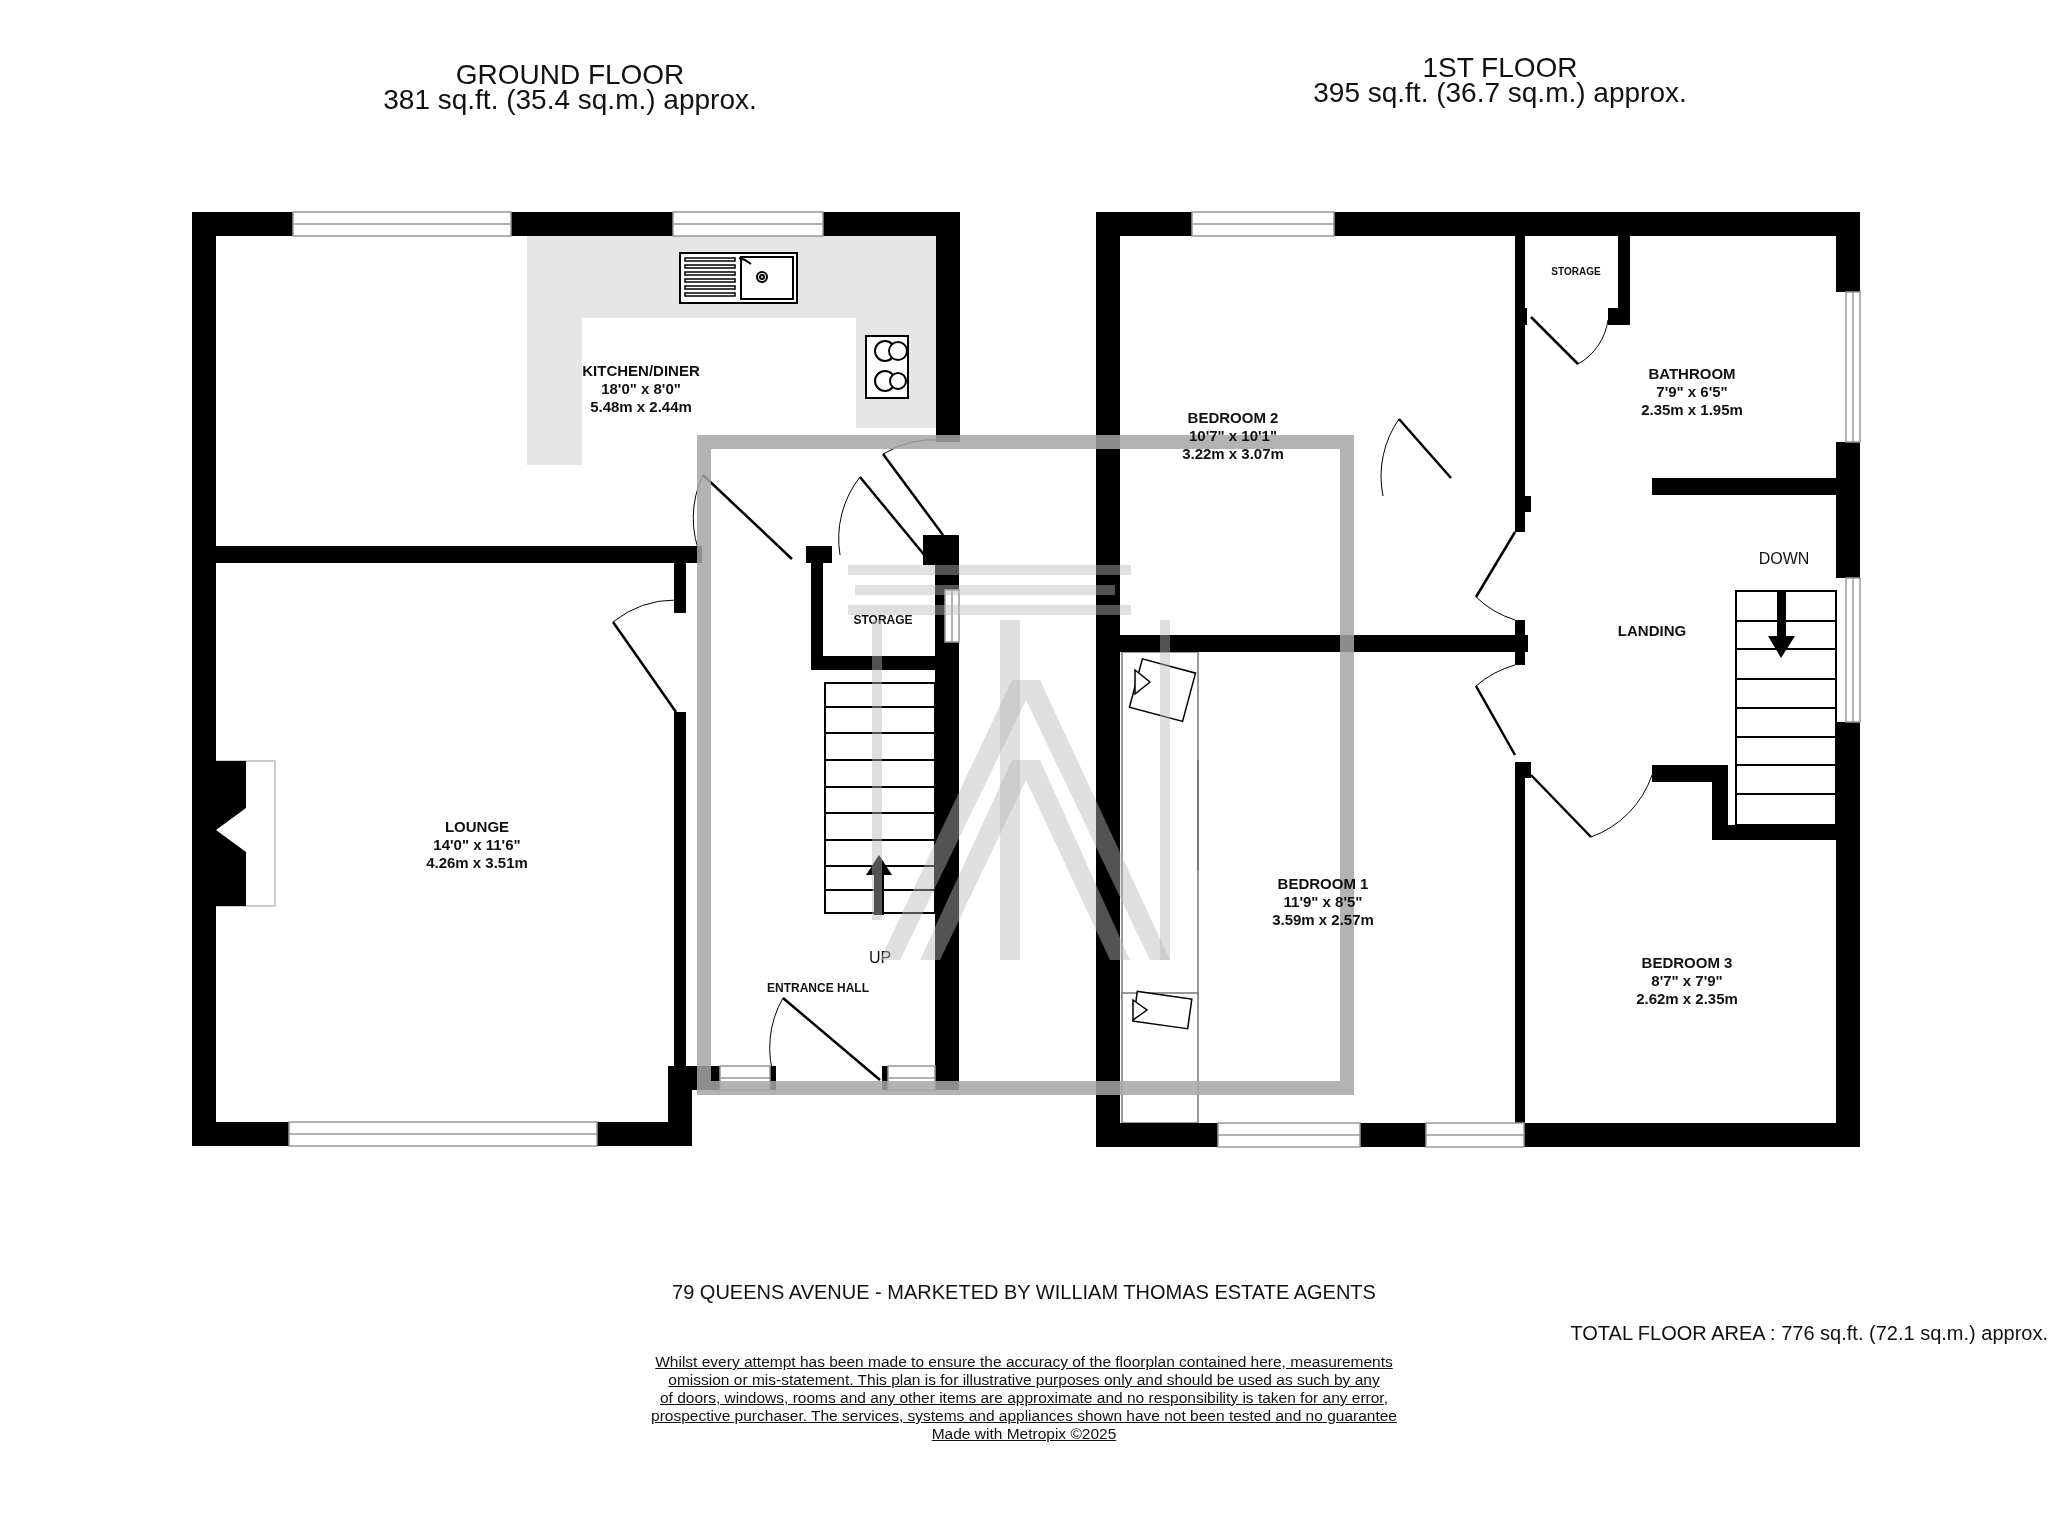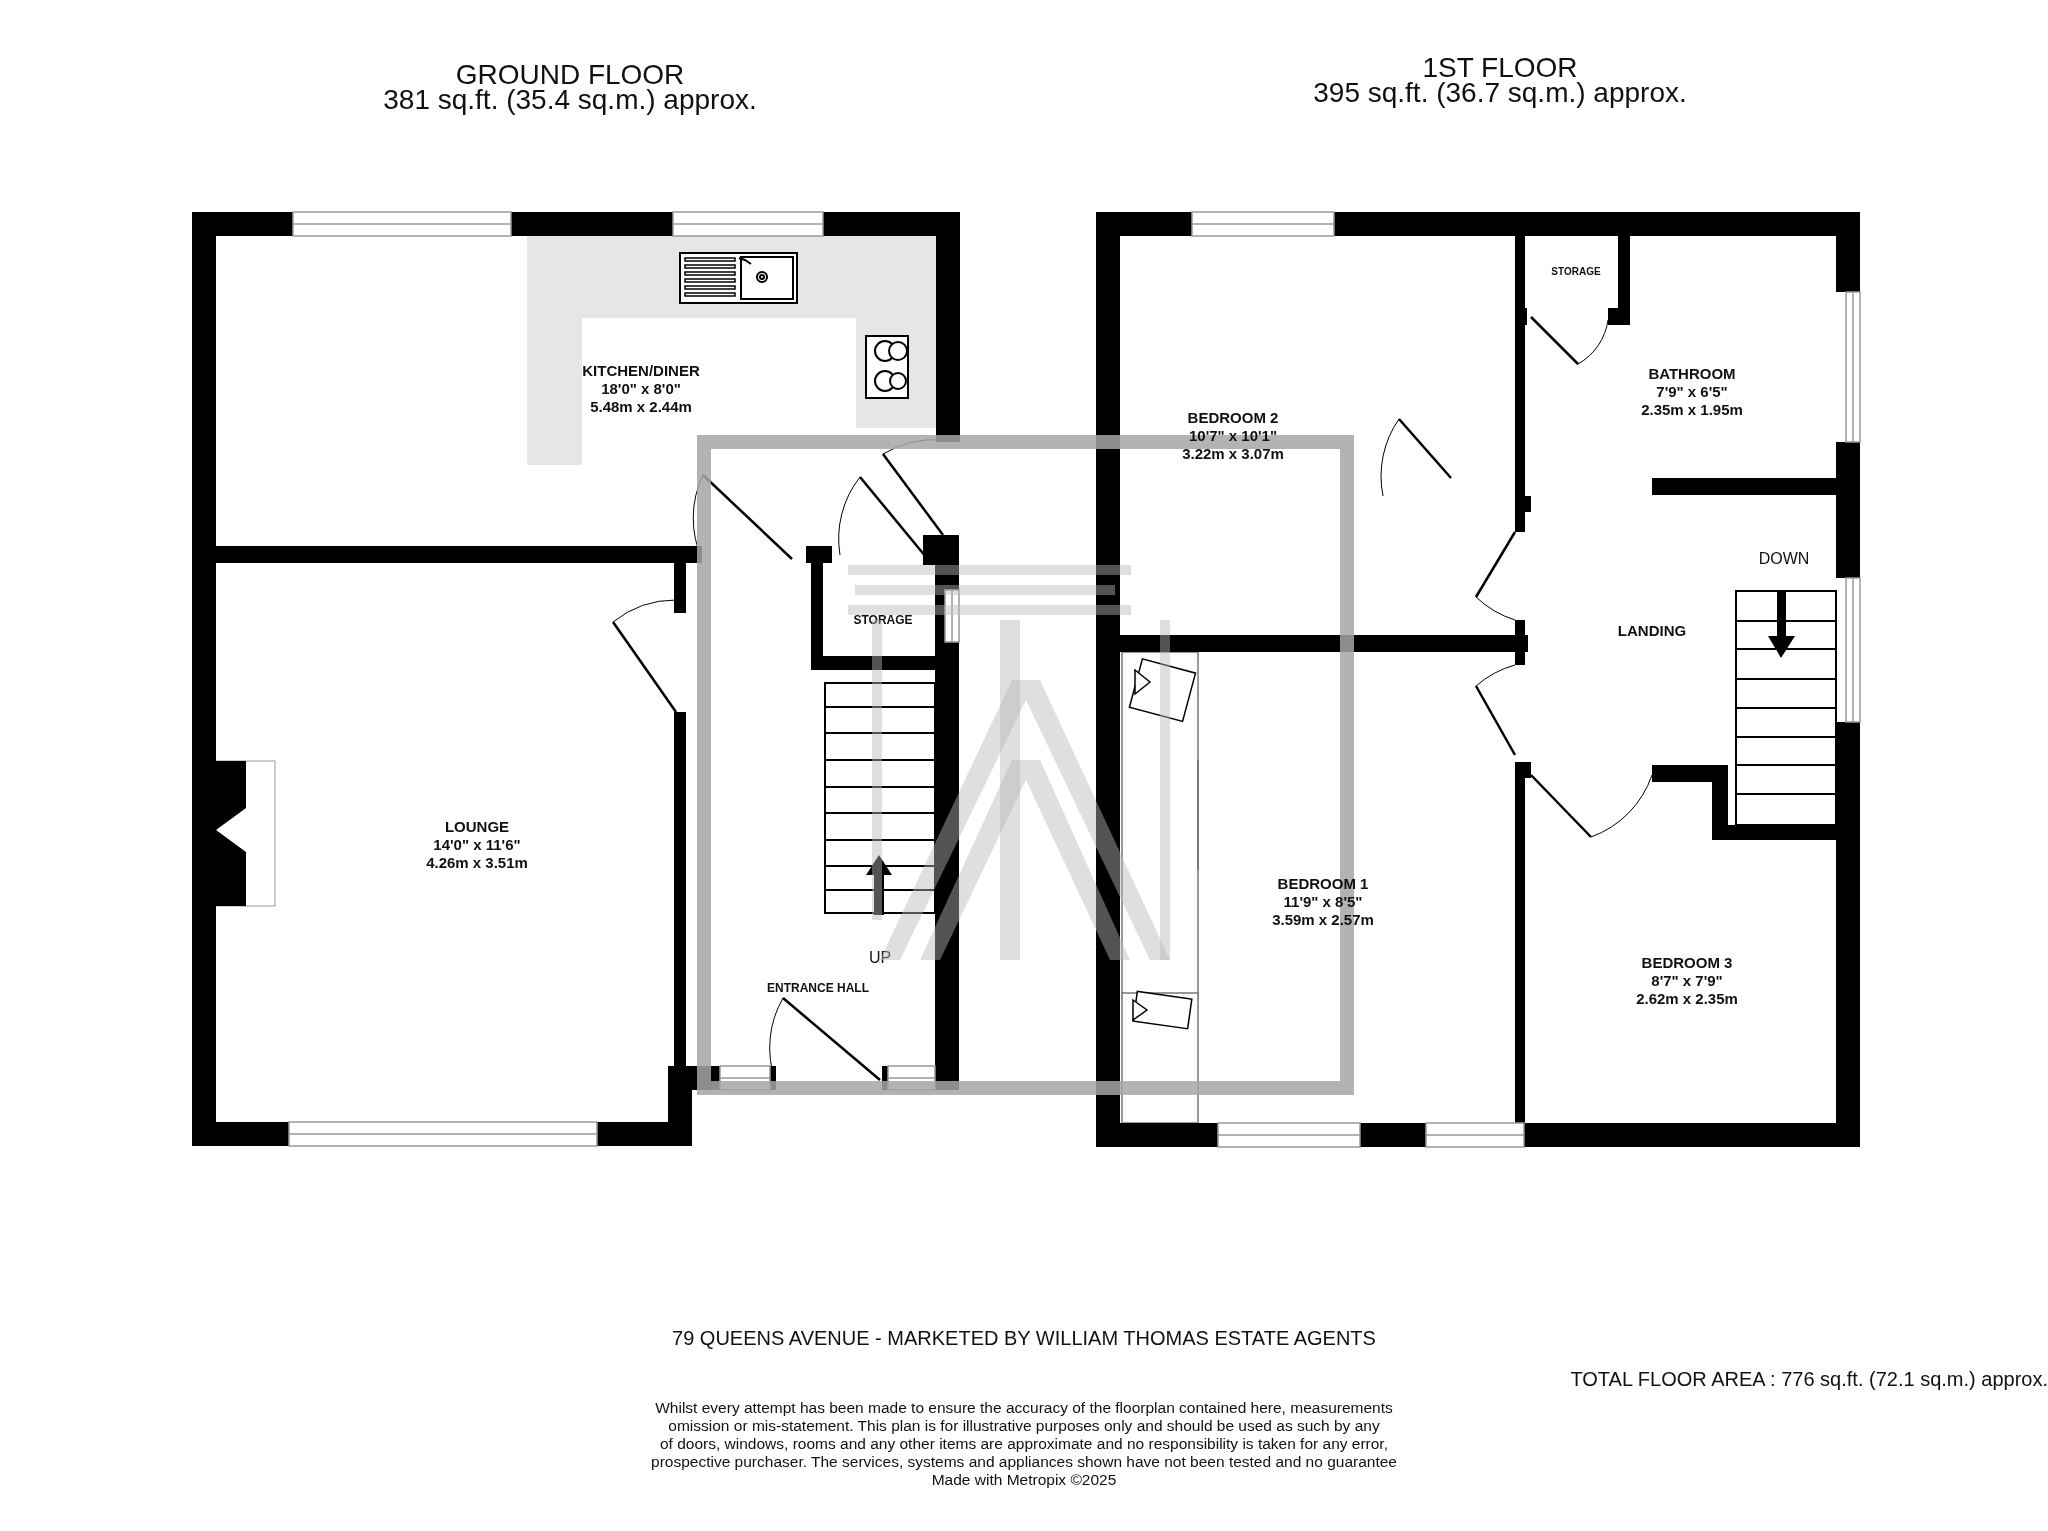--- a/index.html
+++ b/index.html
@@ -1,23 +1,23 @@
 <!DOCTYPE html>
 <html><head>
 <meta charset="utf-8">
 <style>
   html, body { margin:0; padding:0; background:#ffffff; }
   body { width:2048px; height:1531px; position:relative; overflow:hidden; font-family:"Liberation Sans", sans-serif; color:#111; }
   .floor-header { position:absolute; text-align:center; font-size:28px; line-height:25px; color:#111; }
   #plan { position:absolute; left:0; top:0; }
   .room-label text { font-family:"Liberation Sans", sans-serif; font-weight:bold; fill:#111; }
-  .footer { position:absolute; left:0; width:2048px; text-align:center; color:#111;margin-top:46px; }
+  .footer { position:absolute; left:0; width:2048px; text-align:center; color:#111; }
   .footer-title { top:1281px; font-size:20px; }
   .footer-total { top:1322px; font-size:20px;text-align:right; }
-  .footer-disclaimer { top:1353px; font-size:15.5px; line-height:18px; }
+  .footer-disclaimer { top:1353px; font-size:15.5px; line-height:18px;text-decoration:underline; }
   .footer-disclaimer div { white-space:nowrap; }
 </style>
 </head>
 <body>
 
 <div class="floor-header" style="left:370px; top:62px; width:400px;">
   <div>GROUND FLOOR</div>
   <div>381 sq.ft. (35.4 sq.m.) approx.</div>
 </div>
 <div class="floor-header" style="left:1270px; top:55px; width:460px;">

